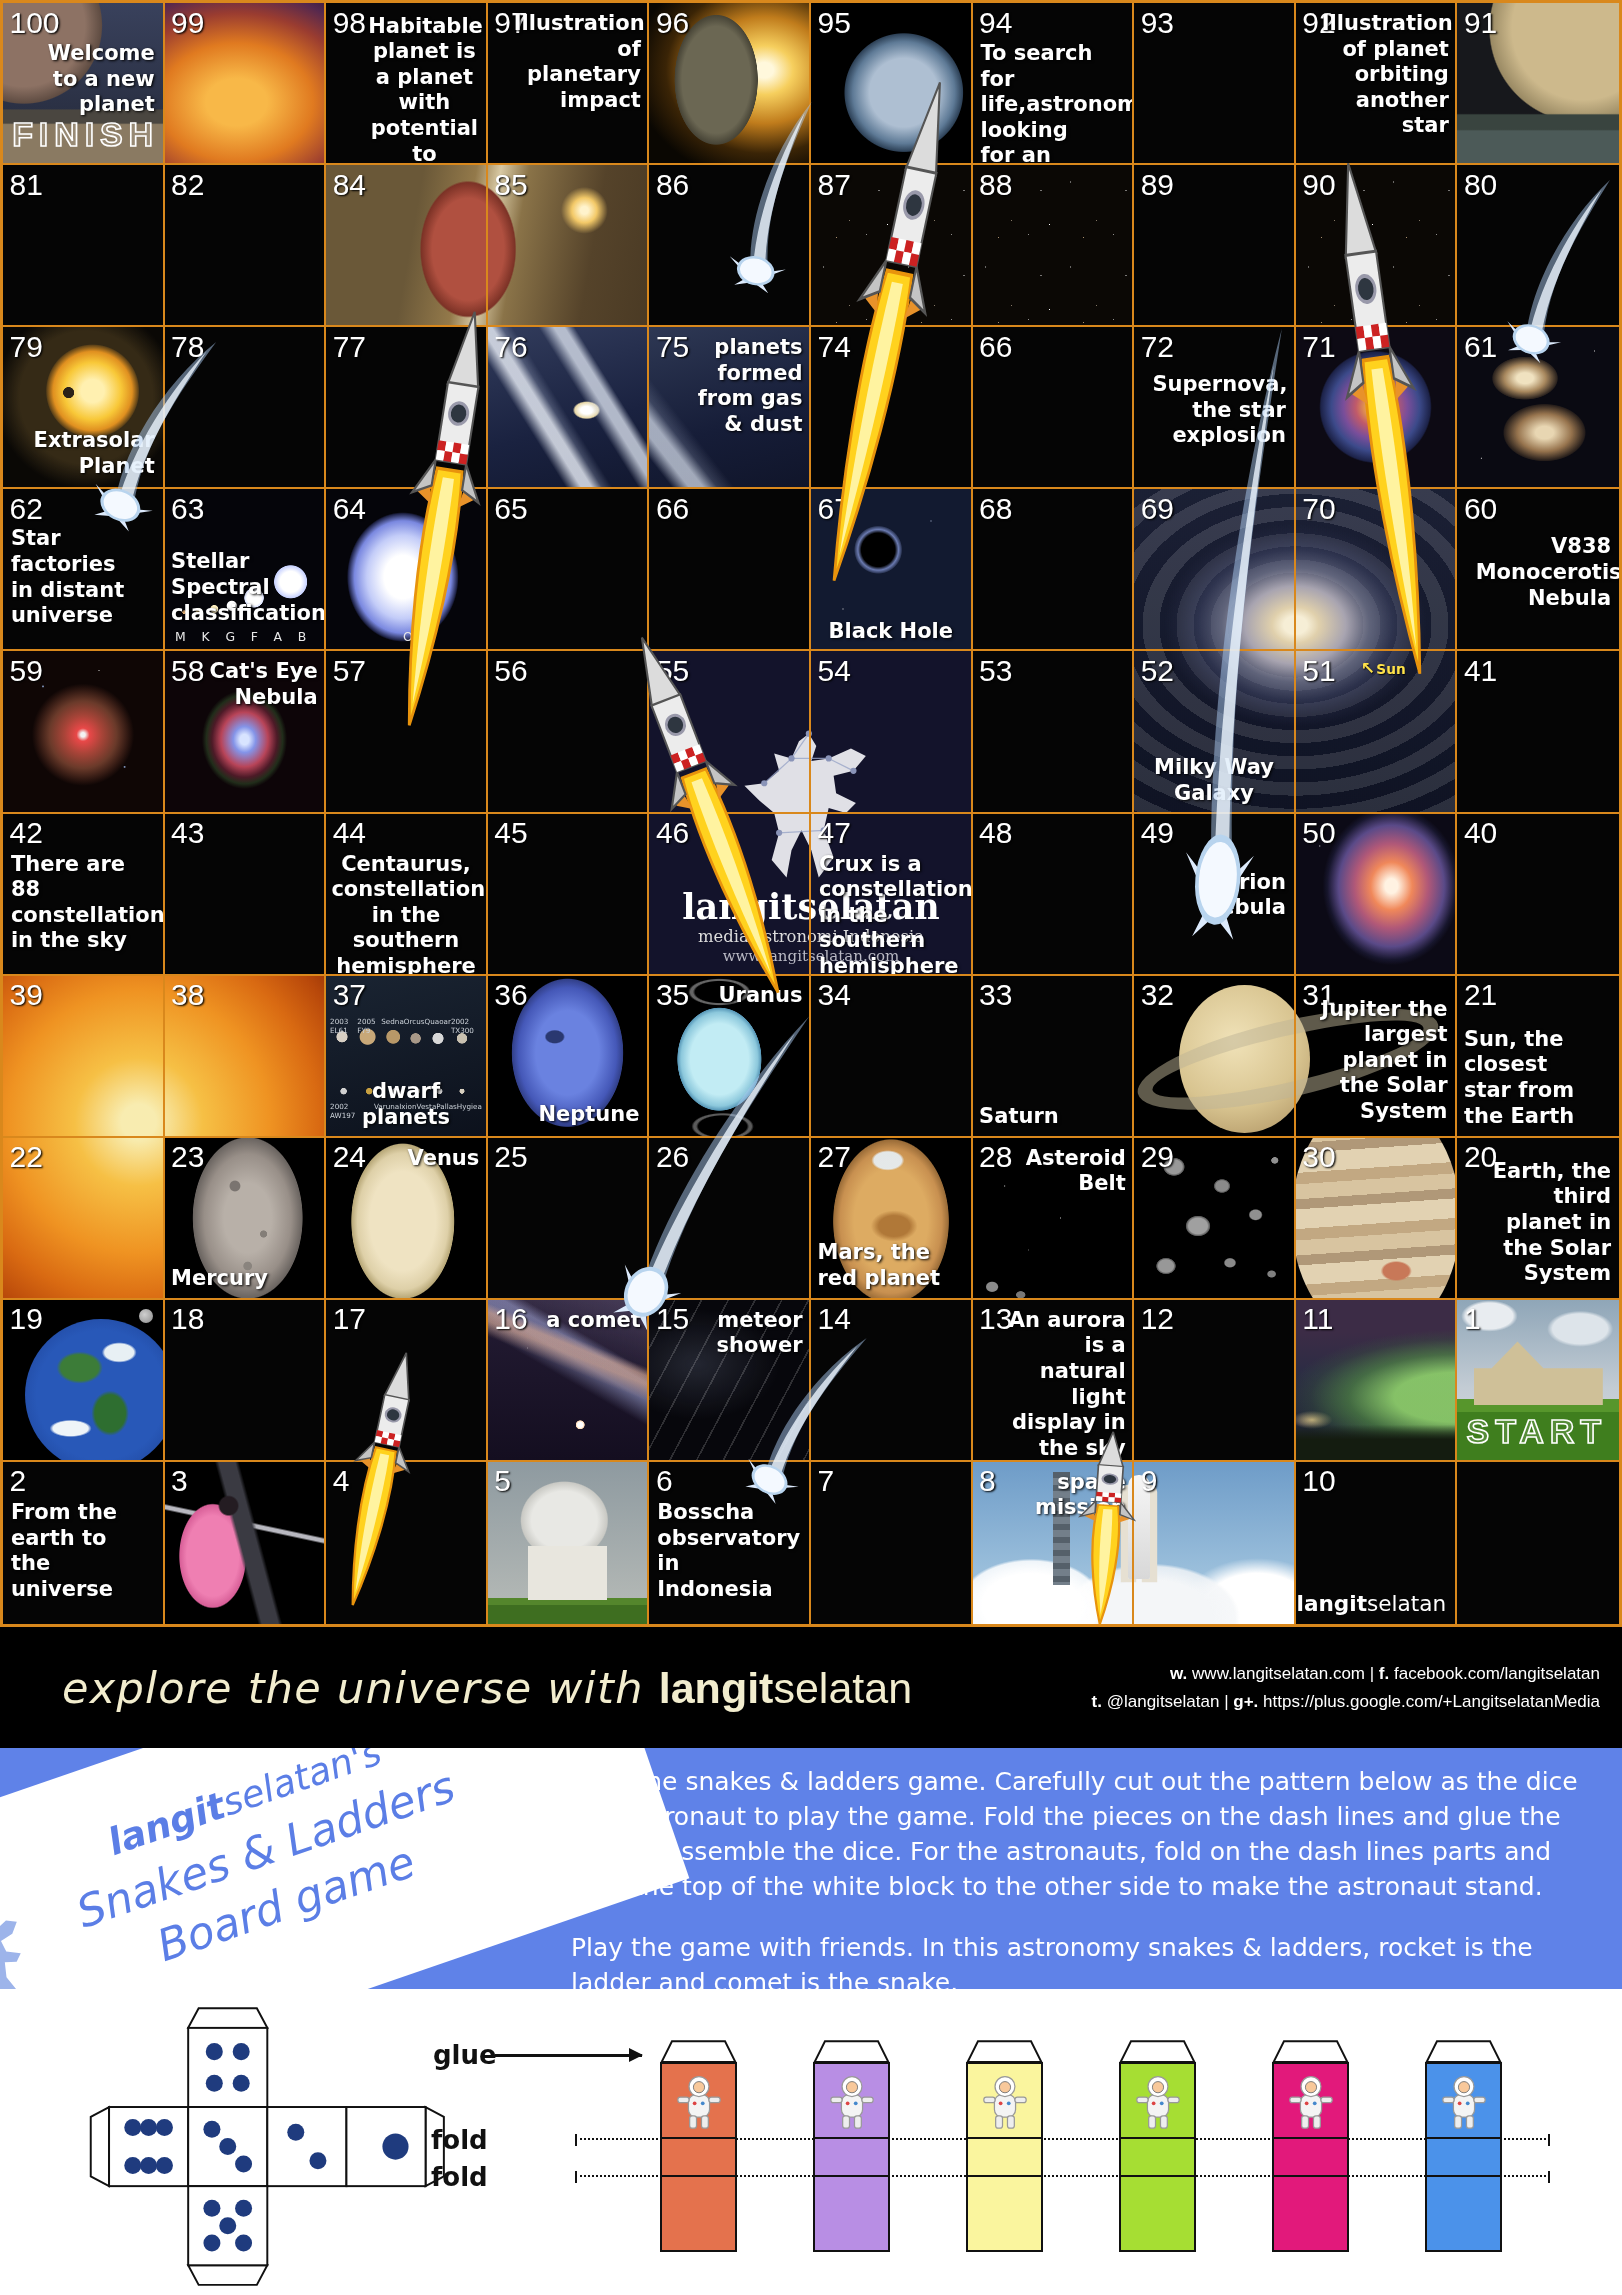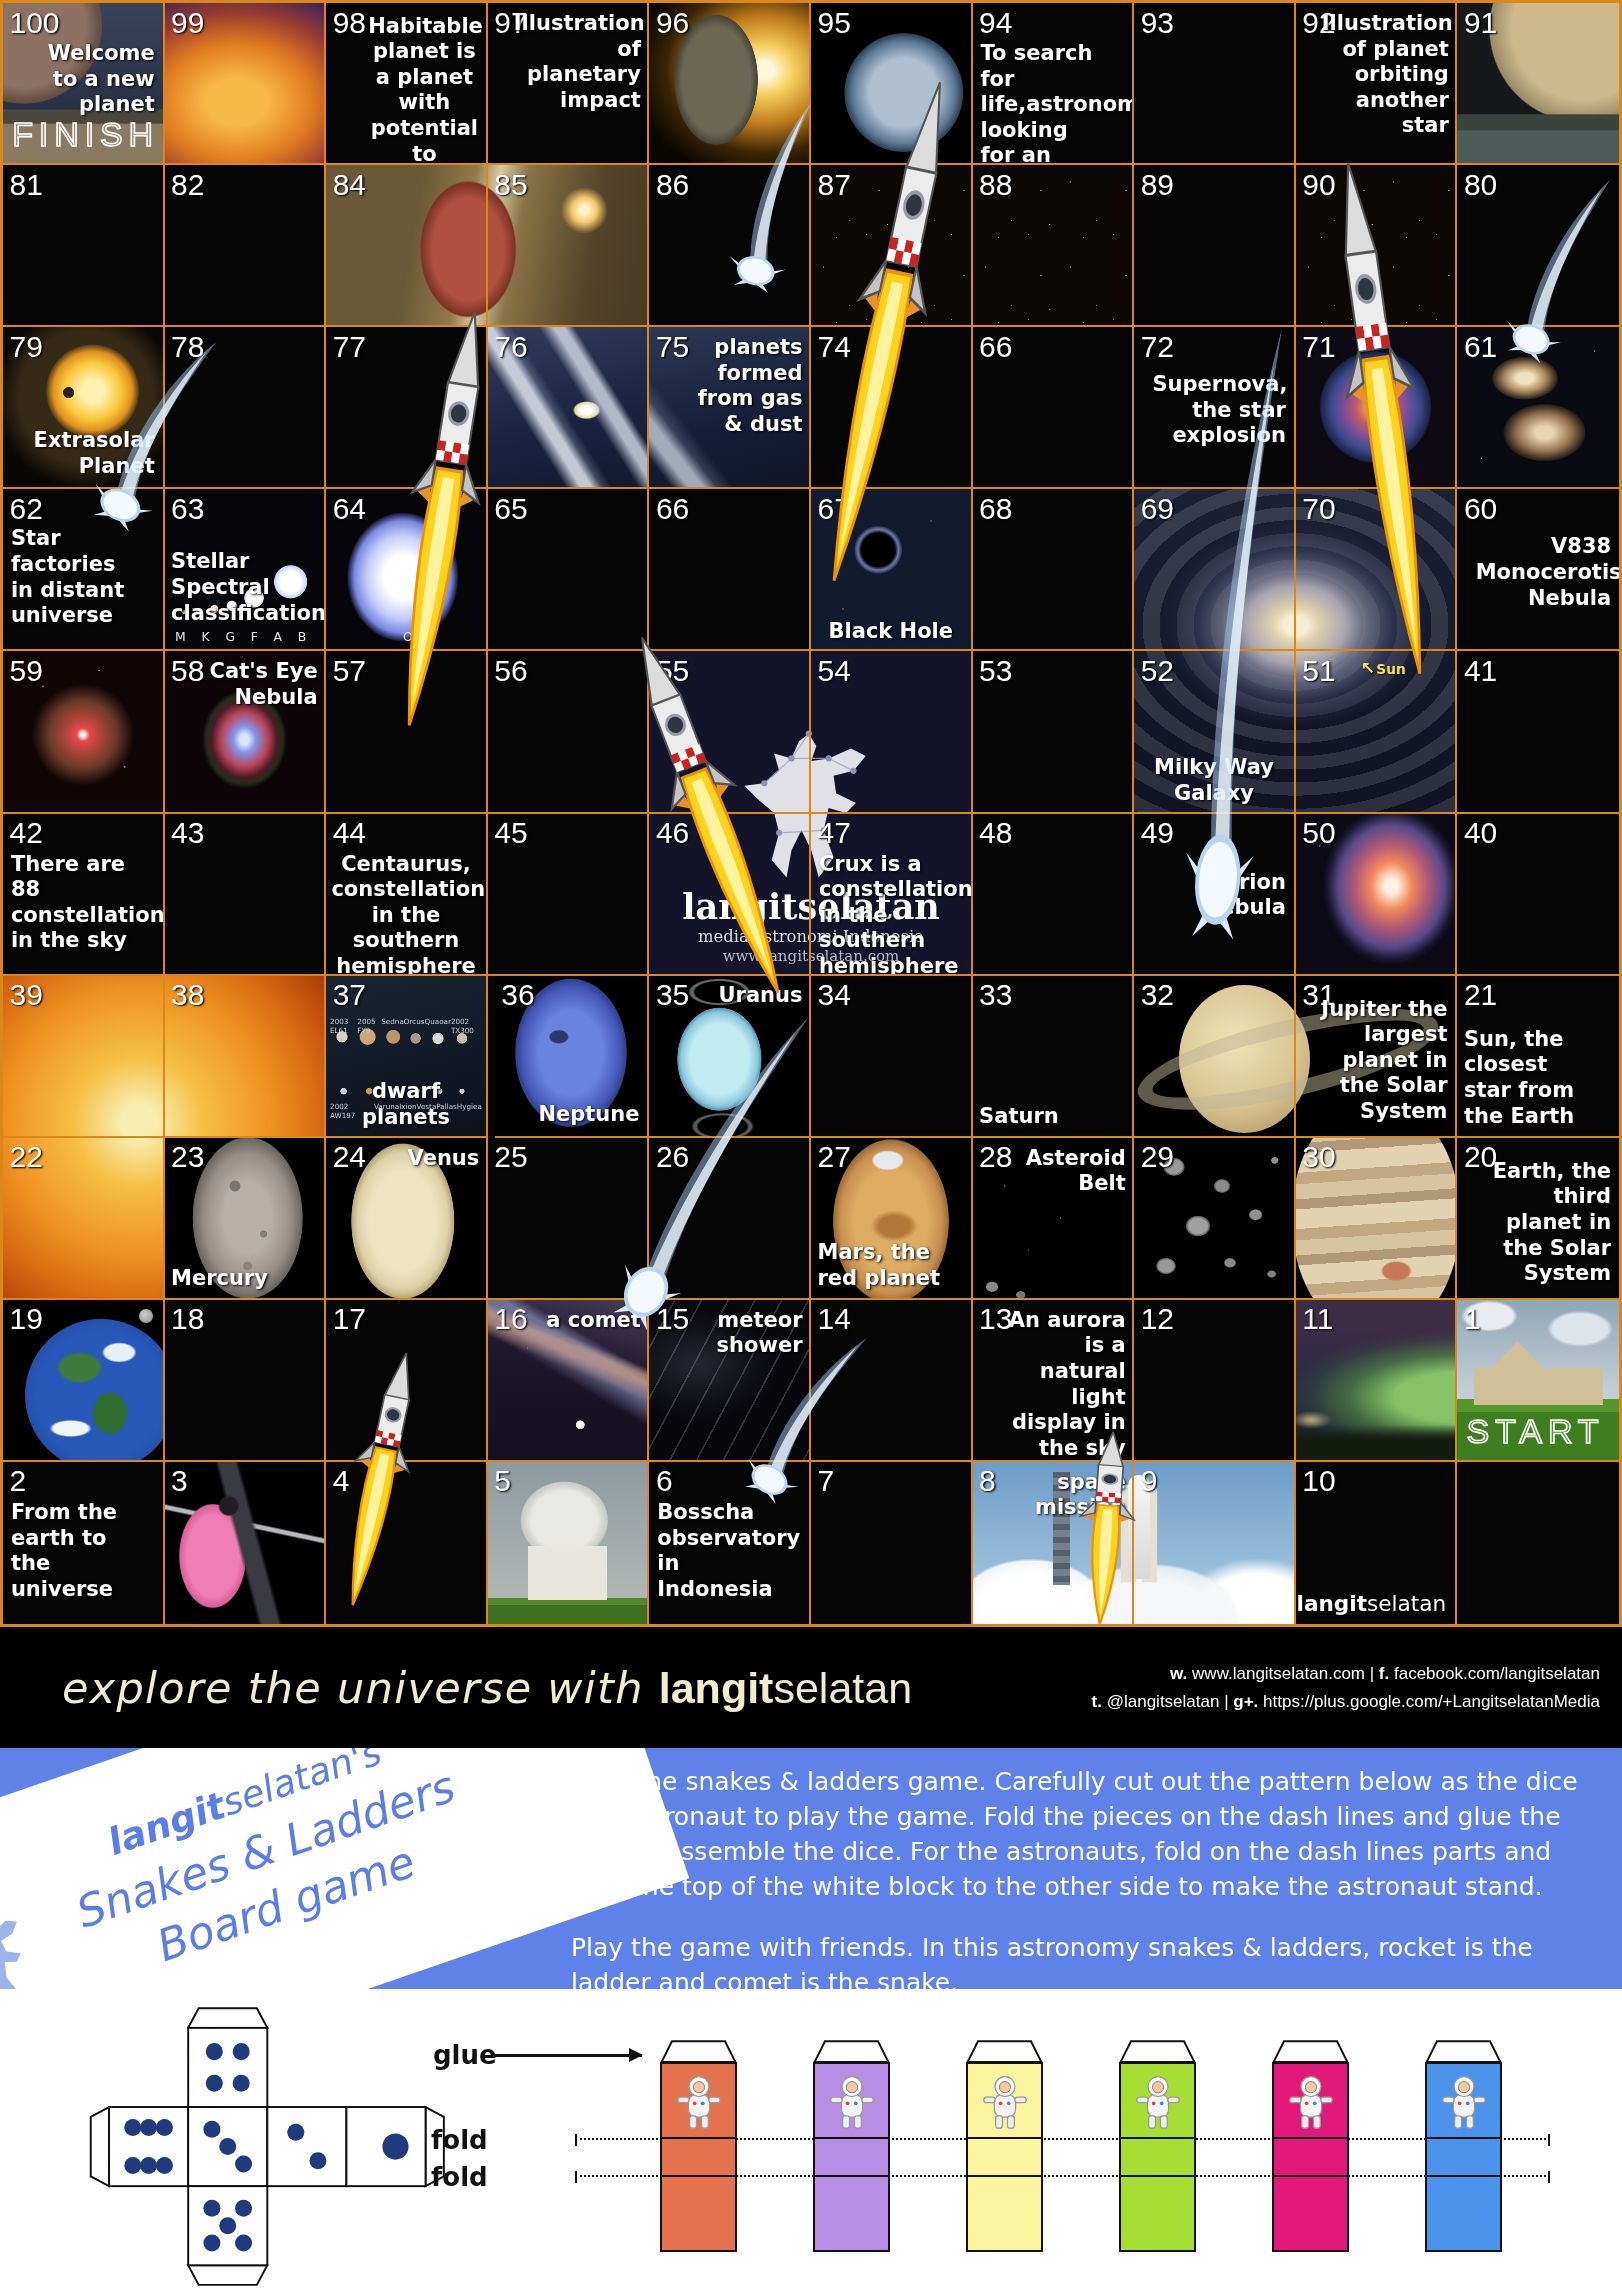--- a/index.html
+++ b/index.html
@@ -23,21 +23,21 @@
   .p-tl2{top:60px;left:6.5px;right:22px;text-align:left}
   .p-tc0{top:10.5px;left:42px;right:5.2px;text-align:center}
   .p-tc{top:38px;left:5.2px;right:5.2px;text-align:center}
   .p-tr0{top:7.9px;left:26px;right:6.5px;text-align:right}
   .p-tr{top:38px;left:19.6px;right:7.9px;text-align:right}
   .p-ml{top:50%;transform:translateY(-42%);left:7.9px;right:30px;text-align:left}
   .p-mr{top:50%;transform:translateY(-46%);left:18.3px;right:7.9px;text-align:right}
   .p-bl{bottom:6.5px;left:6.5px;right:30px;text-align:left}
   .p-bc{bottom:5.2px;left:5.2px;right:5.2px;text-align:center}
   .p-br{bottom:7.9px;left:26px;right:7.9px;text-align:right}
-  .word{position:absolute;bottom:9.2px;left:9.2px;font-size:34px;font-weight:normal;letter-spacing:5.9px;
+  .word{position:absolute;bottom:9.2px;left:9.2px;font-size:34px;font-weight:bold;letter-spacing:5.9px;
         color:rgba(255,255,255,.12);-webkit-text-stroke:1.6px #fff;z-index:3;
         font-family:"Liberation Sans",sans-serif;text-align:right;}
   .madeby{position:absolute;bottom:7.9px;right:9.2px;font-size:21.6px;color:#fff;z-index:3;white-space:nowrap;}
   .sub{position:absolute;bottom:5.2px;left:10.5px;right:6.5px;font-size:12.4px;color:#e8e8e8;
        letter-spacing:5.9px;z-index:3;}
   .sub.c{text-align:center;letter-spacing:0;}
   .tiny{position:absolute;left:3.9px;right:3.9px;display:flex;justify-content:space-around;
         font-size:7.2px;color:#cdd3da;z-index:3;}
   .tiny1{top:41px}.tiny2{top:126px}
 
@@ -96,21 +96,21 @@
        radial-gradient(10.5px 10.5px at 70% 39%,#d8d8d8 0 50%,rgba(0,0,0,0) 56%),
        radial-gradient(9.8px 9.8px at 85% 39%,#c8c0b0 0 50%,rgba(0,0,0,0) 56%),
        radial-gradient(5.9px 5.9px at 11% 72%,#d0d0d0 0 50%,rgba(0,0,0,0) 60%),
        radial-gradient(5.9px 5.9px at 27% 72%,#c8a040 0 50%,rgba(0,0,0,0) 60%),
        radial-gradient(5.2px 5.2px at 43% 72%,#d8d8e0 0 50%,rgba(0,0,0,0) 60%),
        radial-gradient(5.2px 5.2px at 57% 72%,#c0b8a8 0 50%,rgba(0,0,0,0) 60%),
        radial-gradient(5.2px 5.2px at 71% 72%,#ccc 0 50%,rgba(0,0,0,0) 60%),
        radial-gradient(4.6px 4.6px at 85% 72%,#d8d0c0 0 50%,rgba(0,0,0,0) 60%),
        linear-gradient(165deg,#1a2432,#0c111c);}
   .m36{background:radial-gradient(17px 11.8px at 42% 38%,#2a3870 0 50%,rgba(0,0,0,0) 60%),
-       radial-gradient(79px 105px at 50% 48%,#6a82e0 0 40%,#4558b8 62%,#32408a 70%,rgba(0,0,0,0) 71%),#000;margin-left:7px;}
+       radial-gradient(79px 105px at 50% 48%,#6a82e0 0 40%,#4558b8 62%,#32408a 70%,rgba(0,0,0,0) 71%),#000;}
   .m35{background:radial-gradient(58px 71px at 44% 52%,#c2ecf4 0 50%,#8cc8dc 66%,#5898b8 72%,rgba(0,0,0,0) 73%),
        radial-gradient(39px 17px at 44% 10%,rgba(0,0,0,0) 0 62%,rgba(200,200,200,.5) 68% 74%,rgba(0,0,0,0) 80%),
        radial-gradient(39px 17px at 46% 94%,rgba(0,0,0,0) 0 62%,rgba(200,200,200,.45) 68% 74%,rgba(0,0,0,0) 80%),#000;}
   .m23{background:radial-gradient(9.8px 9.8px at 44% 30%,#7a7470 0 50%,rgba(0,0,0,0) 60%),
        radial-gradient(6.5px 6.5px at 62% 60%,#847e78 0 50%,rgba(0,0,0,0) 60%),
        radial-gradient(7.9px 7.9px at 52% 80%,#8a847e 0 50%,rgba(0,0,0,0) 60%),
        radial-gradient(79px 116px at 52% 50%,#b8b0a8 0 30%,#988f88 55%,#6a6460 69%,rgba(0,0,0,0) 70%),#000;}
   .m24{background:radial-gradient(73px 110px at 48% 52%,#efe3c2 0 45%,#ded0a8 62%,#b8a878 70%,rgba(0,0,0,0) 71%),#000;}
   .m27{background:radial-gradient(27.5px 17px at 48% 14%,rgba(230,240,248,.9) 0 50%,rgba(0,0,0,0) 60%),
        radial-gradient(39px 26px at 52% 55%,#b07838 0 40%,rgba(0,0,0,0) 60%),

